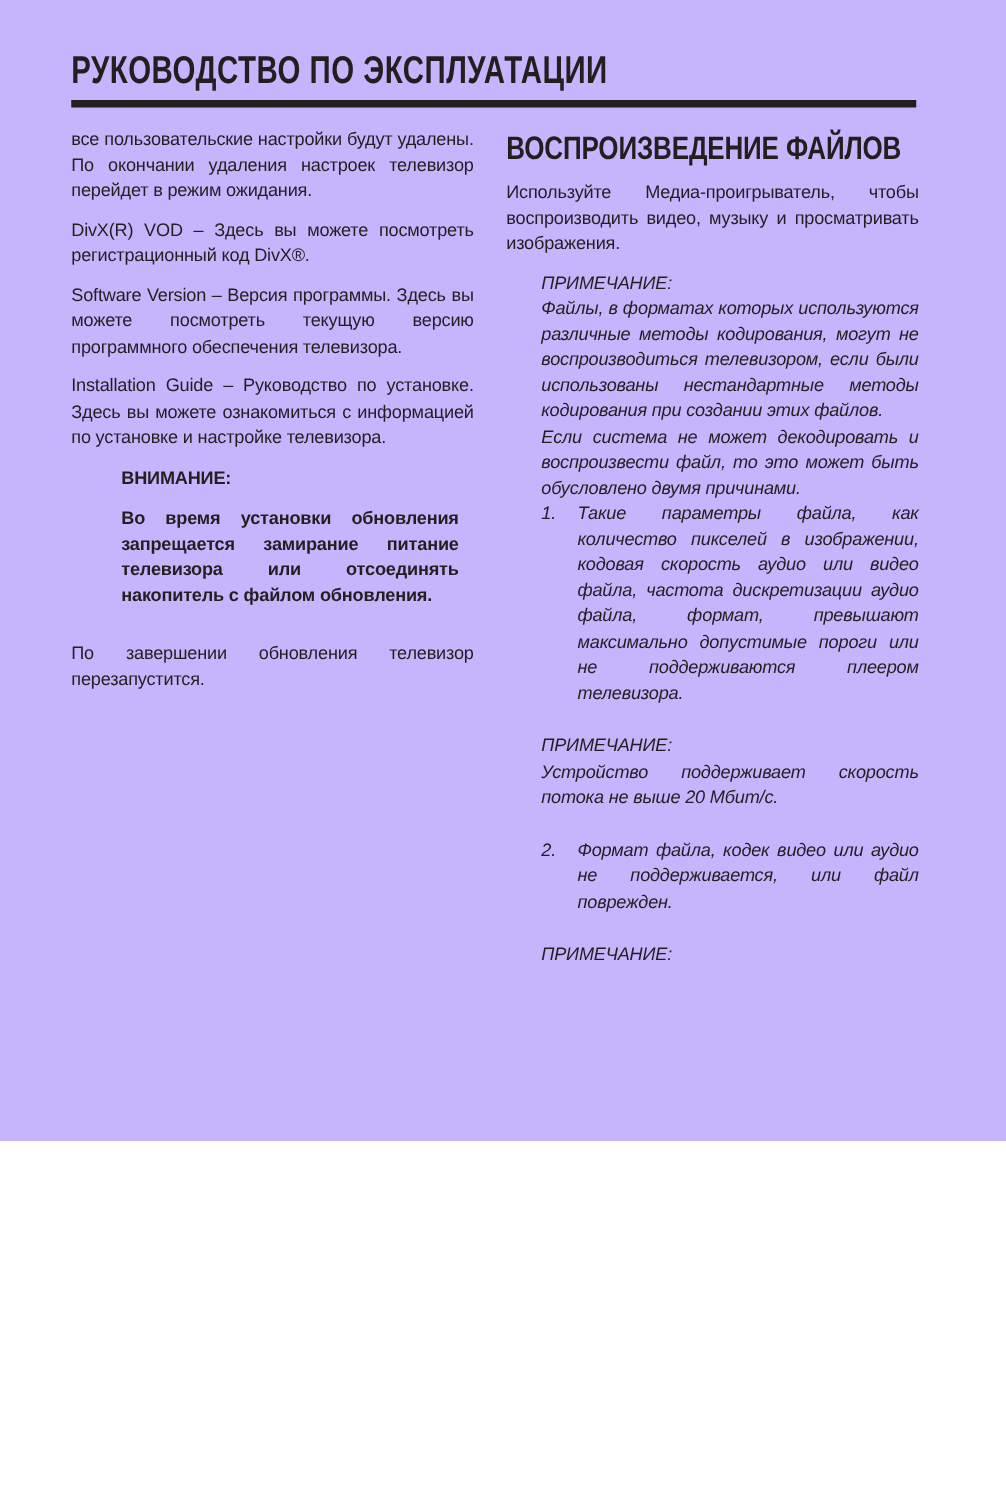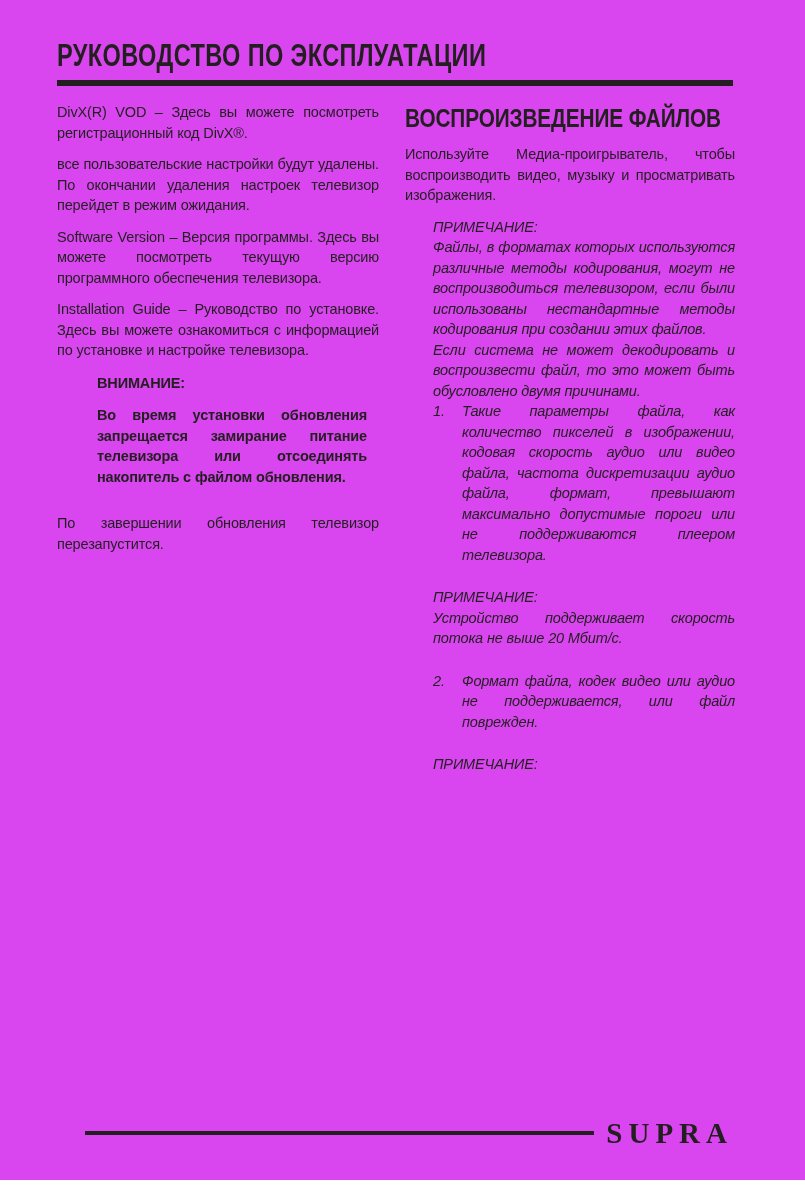--- a/index.html
+++ b/index.html
@@ -3,22 +3,22 @@
 <meta charset="utf-8">
 <style>
   html, body {
     margin: 0;
     padding: 0;
     background: #ffffff;
   }
   .page {
     position: relative;
     width: 805px;
-    height: 1180px;
-    background: #d946ef;
+    height: 913px;
+    background: #c4b5fd;
     color: #231f20;
     font-family: "Liberation Sans", sans-serif;
     overflow: hidden;
   }
 
   
   .header {
     position: absolute;
     left: 57px;
     top: 38px;
@@ -139,22 +139,22 @@
   <div class="header">
     <h1 class="page-title">
       <span class="condensed-xl">РУКОВОДСТВО ПО ЭКСПЛУАТАЦИИ</span>
     </h1>
     <div class="header-rule"></div>
   </div>
 
   <div class="content">
 
     <section class="col col-left">
+      <p>все пользовательские настройки будут удалены. По окончании удаления настроек телевизор перейдет в режим ожидания.</p>
       <p>DivX(R) VOD – Здесь вы можете посмотреть регистрационный код DivX®.</p>
-      <p>все пользовательские настройки будут удалены. По окончании удаления настроек телевизор перейдет в режим ожидания.</p>
       <p>Software Version – Версия программы. Здесь вы можете посмотреть текущую версию программного обеспечения телевизора.</p>
       <p>Installation Guide – Руководство по установке. Здесь вы можете ознакомиться с информацией по установке и настройке телевизора.</p>
 
       <div class="warning">
         <p>ВНИМАНИЕ:</p>
         <p>Во время установки обновления запрещается замирание питание телевизора или отсоединять накопитель с файлом обновления.</p>
       </div>
 
       <p class="closing">По завершении обновления телевизор перезапустится.</p>
     </section>

